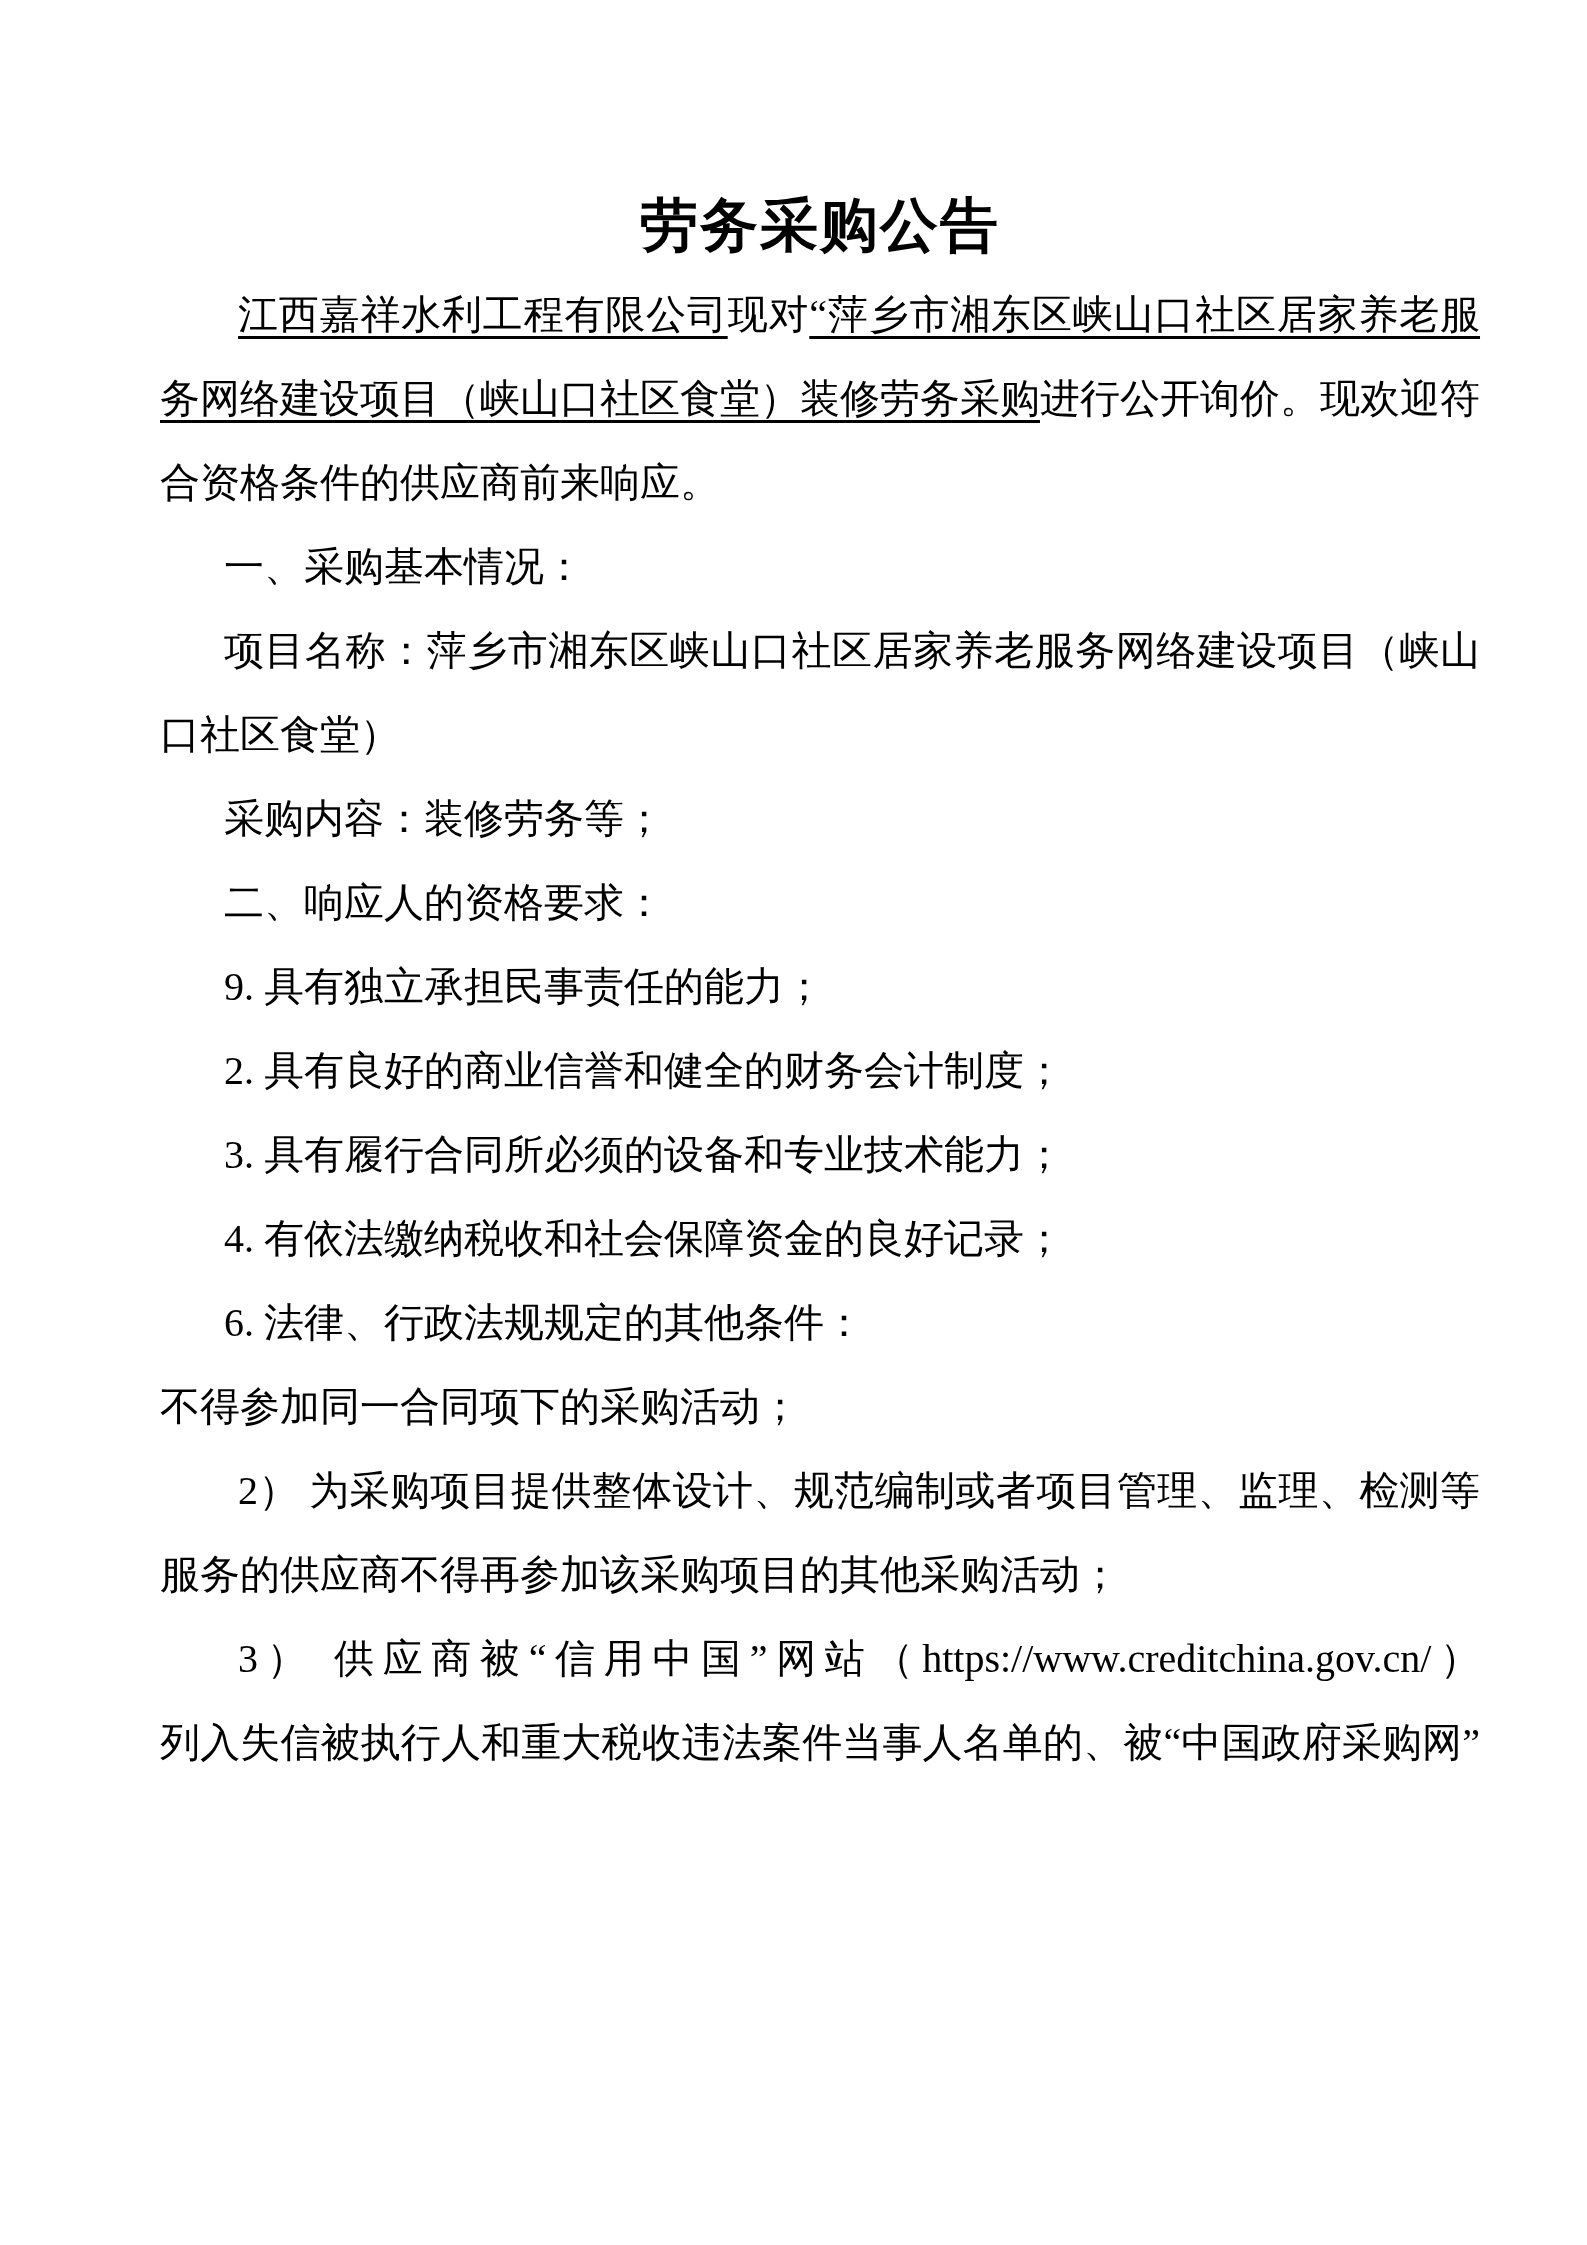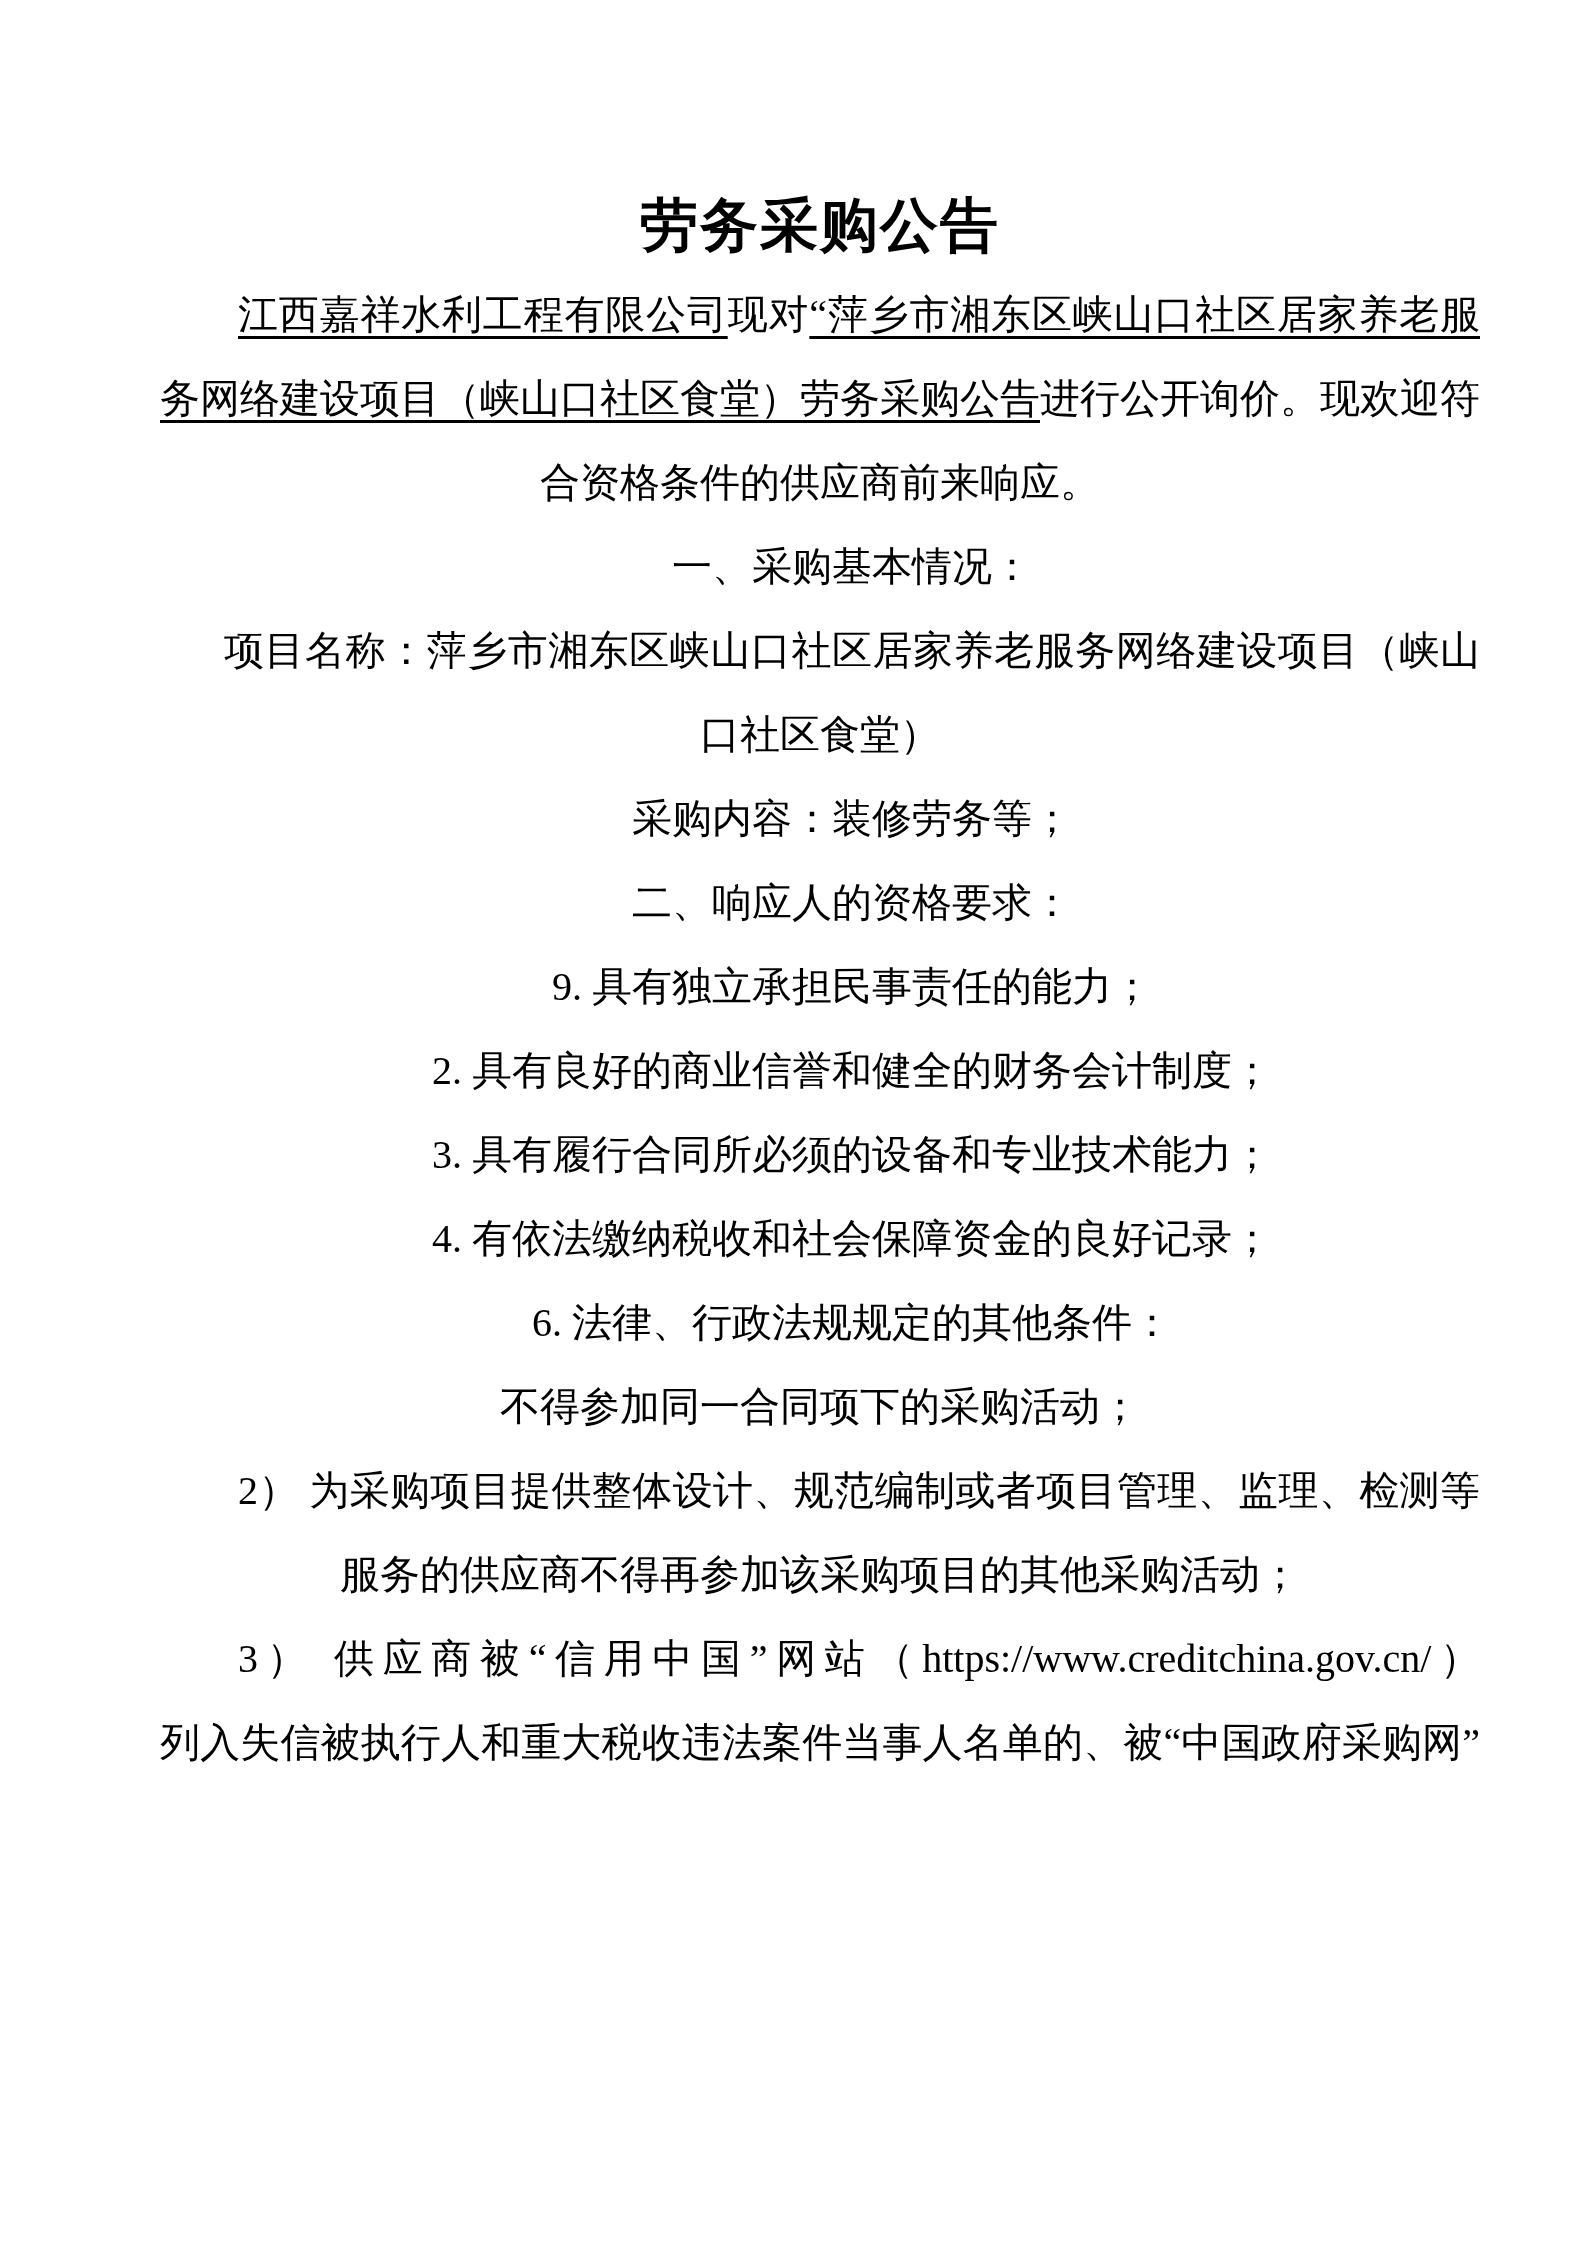--- a/index.html
+++ b/index.html
@@ -25,21 +25,21 @@
     line-height: 72px;
     font-weight: bold;
     text-align: center;
     letter-spacing: 2px;
   }
   .content p.line {
     margin: 0;
     font-size: 40px;
     line-height: 84px;
     white-space: nowrap;
-    text-align: center;
+    text-align: left;
   }
   
   .in1 { text-indent: 64px; }
   
   .in2 { text-indent: 78px; }
   
   .jl { text-align: justify; text-align-last: justify; }
   .u {
     text-decoration: underline;
     text-decoration-thickness: 3px;
@@ -50,21 +50,21 @@
 <body>
 
 <div class="page">
 
   <h1 class="doc-title">劳务采购公告</h1>
 
   <div class="content">
 
     <p class="line in2 jl"><span class="u">江西嘉祥水利工程有限公司</span><span>现对</span><span class="u">“萍乡市湘东区峡山口社区居家养老服</span></p>
 
-    <p class="line jl"><span class="u">务网络建设项目（峡山口社区食堂）劳务采购公告</span><span>进行公开询价。现欢迎符</span></p>
+    <p class="line jl"><span class="u">务网络建设项目（峡山口社区食堂）装修劳务采购</span><span>进行公开询价。现欢迎符</span></p>
 
     <p class="line"><span>合资格条件的供应商前来响应。</span></p>
 
     <p class="line in1"><span>一、采购基本情况：</span></p>
 
     <p class="line in1 jl"><span>项目名称：萍乡市湘东区峡山口社区居家养老服务网络建设项目（峡山</span></p>
 
     <p class="line"><span>口社区食堂）</span></p>
 
 

